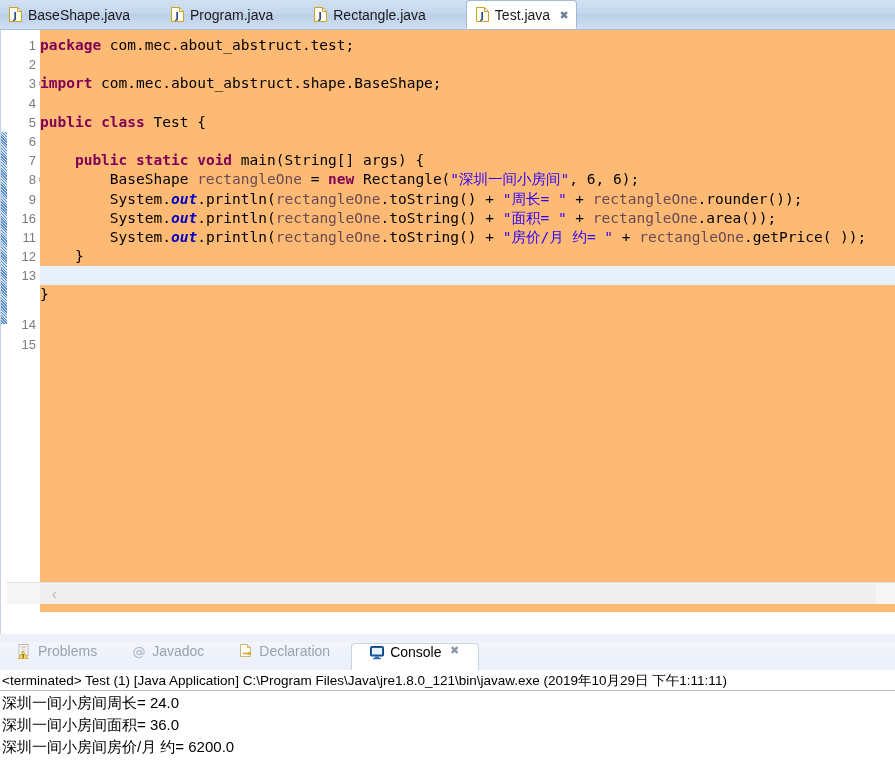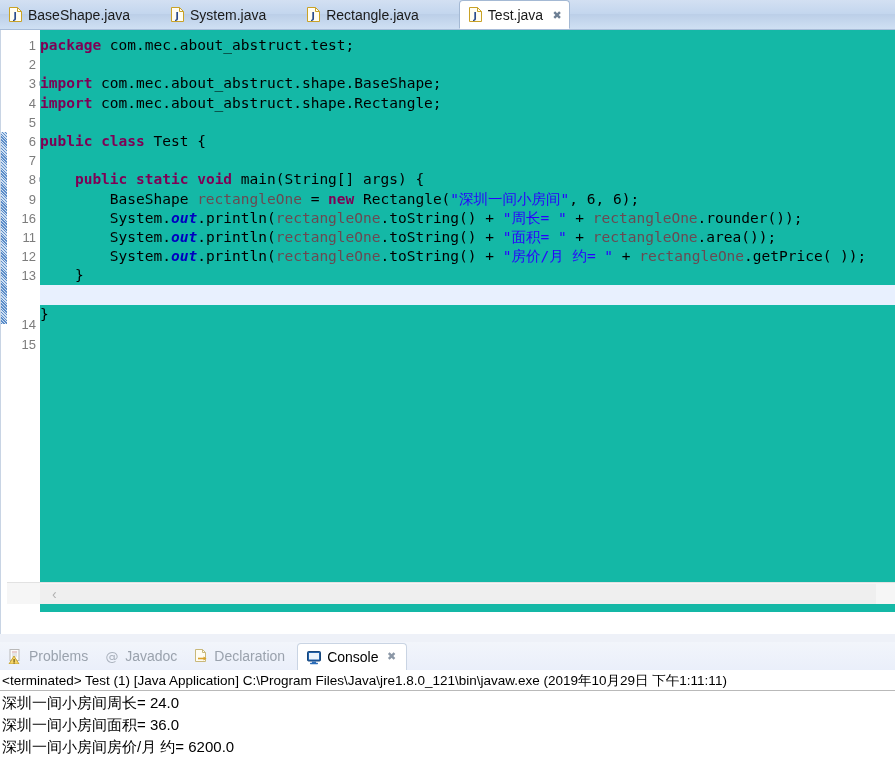--- a/index.html
+++ b/index.html
@@ -93,21 +93,21 @@
     position: absolute;
     left: 7px; top: 0;
     width: 33px; height: 582px;
     background: #ffffff;
     border-right: 1px solid #ffffff;
   }
   .code-area {
     position: absolute;
     left: 40px; top: 0;
     right: 0; height: 582px;
-    background: #14b8a6;
+    background: #fdba74;
   }
   .line {
     position: relative;
     height: 19.2px;
     line-height: 19.2px;
     white-space: pre;
     font-family: "DejaVu Sans Mono", monospace;
     font-size: 14.5px;
     color: #000000;
   }
@@ -206,22 +206,22 @@
     left: 0; top: 0;
     width: 895px; height: 28px;
     background: linear-gradient(to bottom, #f2f5fb 0%, #eaeffa 100%);
     display: flex;
     align-items: center;
     box-sizing: border-box;
   }
   .vtab {
     height: 26px;
     display: flex;
-    align-items: center;
-    padding: 0 8px;
+    align-items: flex-start;
+    padding: 0 17px;
     font-size: 14px;
     color: #9aa2ad;
     white-space: nowrap;
     box-sizing: border-box;
   }
   .vtab.active {
     color: #000000;
     background: #ffffff;
     border: 1px solid #c9d4e3;
     border-bottom: none;
@@ -289,21 +289,21 @@
       <span>BaseShape.java</span>
     </div>
     <div class="tab inactive">
       <span class="jicon">
         <svg width="13" height="15" viewBox="0 0 13 15">
           <path d="M0.5 0.5 H8.5 L12.5 4.5 V14.5 H0.5 Z" fill="#fffdf2" stroke="#c9a227" stroke-width="1"></path>
           <path d="M8.5 0.5 L8.5 4.5 L12.5 4.5" fill="none" stroke="#c9a227" stroke-width="1"></path>
           <text x="6.2" y="12" font-family="DejaVu Sans, sans-serif" font-size="9" font-weight="bold" fill="#2a4b8d" text-anchor="middle">J</text>
         </svg>
       </span>
-      <span>System.java</span>
+      <span>Program.java</span>
     </div>
     <div class="tab inactive">
       <span class="jicon">
         <svg width="13" height="15" viewBox="0 0 13 15">
           <path d="M0.5 0.5 H8.5 L12.5 4.5 V14.5 H0.5 Z" fill="#fffdf2" stroke="#c9a227" stroke-width="1"></path>
           <path d="M8.5 0.5 L8.5 4.5 L12.5 4.5" fill="none" stroke="#c9a227" stroke-width="1"></path>
           <text x="6.2" y="12" font-family="DejaVu Sans, sans-serif" font-size="9" font-weight="bold" fill="#2a4b8d" text-anchor="middle">J</text>
         </svg>
       </span>
       <span>Rectangle.java</span>
@@ -371,21 +371,20 @@
         <span class="ln">14</span>
       </div>
       <div class="gline" style="top: 0px;">
         <span class="ln">15</span>
       </div>
     </div>
   <div class="code-area" id="codearea" style="padding-top: 6px;">
       <div class="line"><span class="kw">package</span><span class="plain"> com.mec.about_abstruct.test;</span></div>
       <div class="line"></div>
       <div class="line"><span class="kw">import</span><span class="plain"> com.mec.about_abstruct.shape.BaseShape;</span></div>
-      <div class="line"><span class="kw">import</span><span class="plain"> com.mec.about_abstruct.shape.Rectangle;</span></div>
       <div class="line"></div>
       <div class="line"><span class="kw">public</span><span class="plain"> </span><span class="kw">class</span><span class="plain"> Test {</span></div>
       <div class="line"></div>
       <div class="line"><span class="plain">    </span><span class="kw">public</span><span class="plain"> </span><span class="kw">static</span><span class="plain"> </span><span class="kw">void</span><span class="plain"> main(String[] args) {</span></div>
       <div class="line"><span class="plain">        BaseShape </span><span class="var">rectangleOne</span><span class="plain"> = </span><span class="kw">new</span><span class="plain"> Rectangle(</span><span class="str">"深圳一间小房间"</span><span class="plain">, 6, 6);</span></div>
       <div class="line"><span class="plain">        System.</span><span class="fld">out</span><span class="plain">.println(</span><span class="var">rectangleOne</span><span class="plain">.toString() + </span><span class="str">"周长= "</span><span class="plain"> + </span><span class="var">rectangleOne</span><span class="plain">.rounder());</span></div>
       <div class="line"><span class="plain">        System.</span><span class="fld">out</span><span class="plain">.println(</span><span class="var">rectangleOne</span><span class="plain">.toString() + </span><span class="str">"面积= "</span><span class="plain"> + </span><span class="var">rectangleOne</span><span class="plain">.area());</span></div>
       <div class="line"><span class="plain">        System.</span><span class="fld">out</span><span class="plain">.println(</span><span class="var">rectangleOne</span><span class="plain">.toString() + </span><span class="str">"房价/月 约= "</span><span class="plain"> + </span><span class="var">rectangleOne</span><span class="plain">.getPrice( ));</span></div>
       <div class="line"><span class="plain">    }</span></div>
       <div class="line"><div class="hl-line"></div></div>

